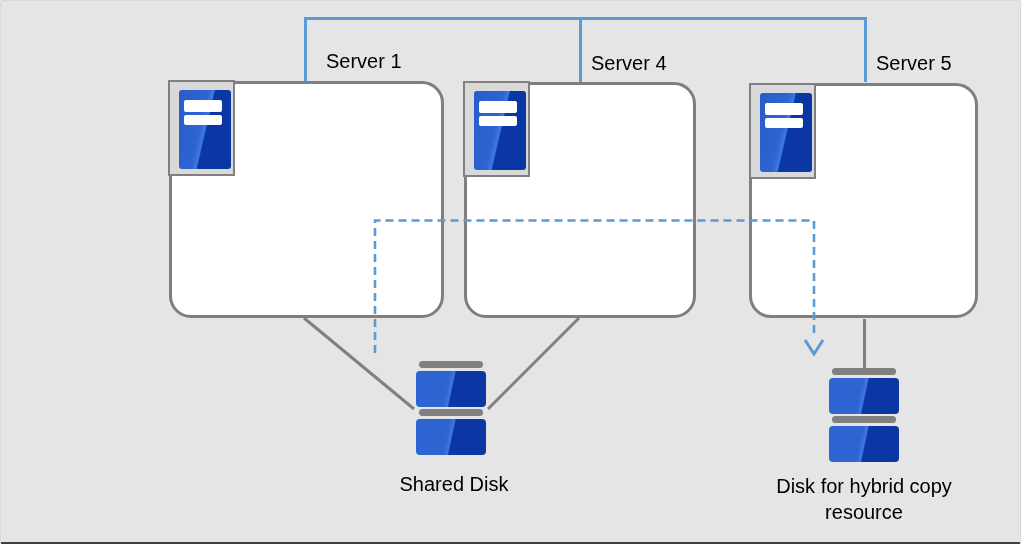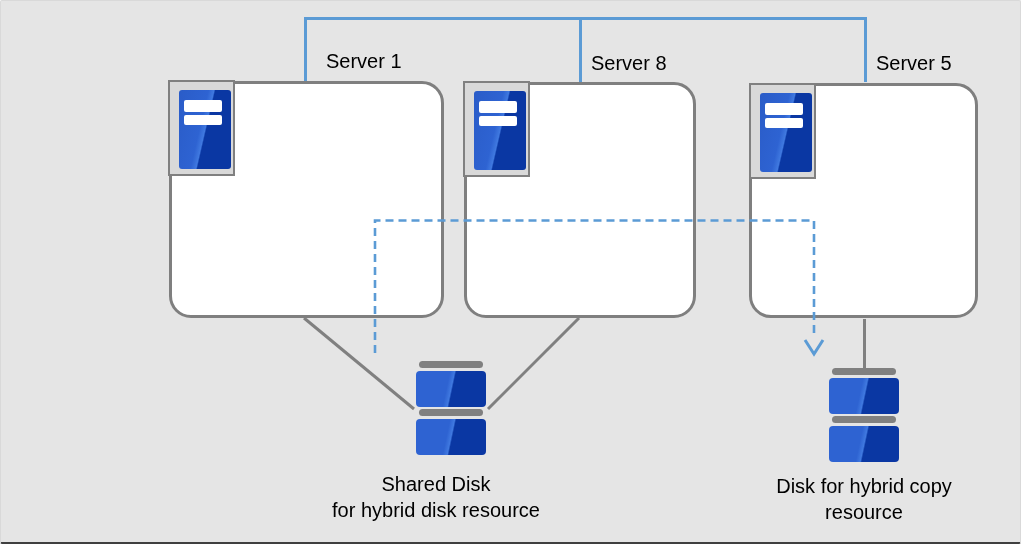--- a/index.html
+++ b/index.html
@@ -95,21 +95,21 @@
     white-space:nowrap;
   }
   #server-label-1{left:325px;top:47px;}
   #server-label-2{left:590px;top:49px;}
   #server-label-3{left:875px;top:49px;}
   #full-copy-label{left:828px;top:226px;width:64px;white-space:normal;}
   .caption{
     position:absolute;color:var(--text-color);font-size:20px;line-height:26px;
     text-align:center;z-index:4;
   }
-  #shared-disk-caption{left:304px;top:470px;width:262px;}
+  #shared-disk-caption{left:322px;top:470px;width:262px;}
   #hybrid-disk-caption{left:753px;top:472px;width:220px;}
 </style>
 </head>
 <body>
 
 <div id="canvas">
 
   <div class="server-box" id="server-box-1"></div>
   <div class="server-box" id="server-box-2"></div>
   <div class="server-box" id="server-box-3"></div>
@@ -153,25 +153,24 @@
     <div class="disk-body"></div>
   </div>
   <div class="disk" id="hybrid-disk-icon">
     <div class="disk-cap"></div>
     <div class="disk-body"></div>
     <div class="disk-mid"></div>
     <div class="disk-body"></div>
   </div>
 
   <div class="label" id="server-label-1">Server 1</div>
-  <div class="label" id="server-label-2">Server 8</div>
+  <div class="label" id="server-label-2">Server 4</div>
   <div class="label" id="server-label-3">Server 5</div>
 
   <div class="caption" id="shared-disk-caption">
     <span style="display:block">Shared Disk</span>
-    <span style="display:block">for hybrid disk resource</span>
   </div>
   <div class="caption" id="hybrid-disk-caption">
     <span style="display:block">Disk for hybrid copy</span>
     <span style="display:block">resource</span>
   </div>
 
 </div>
 
 </body></html>

